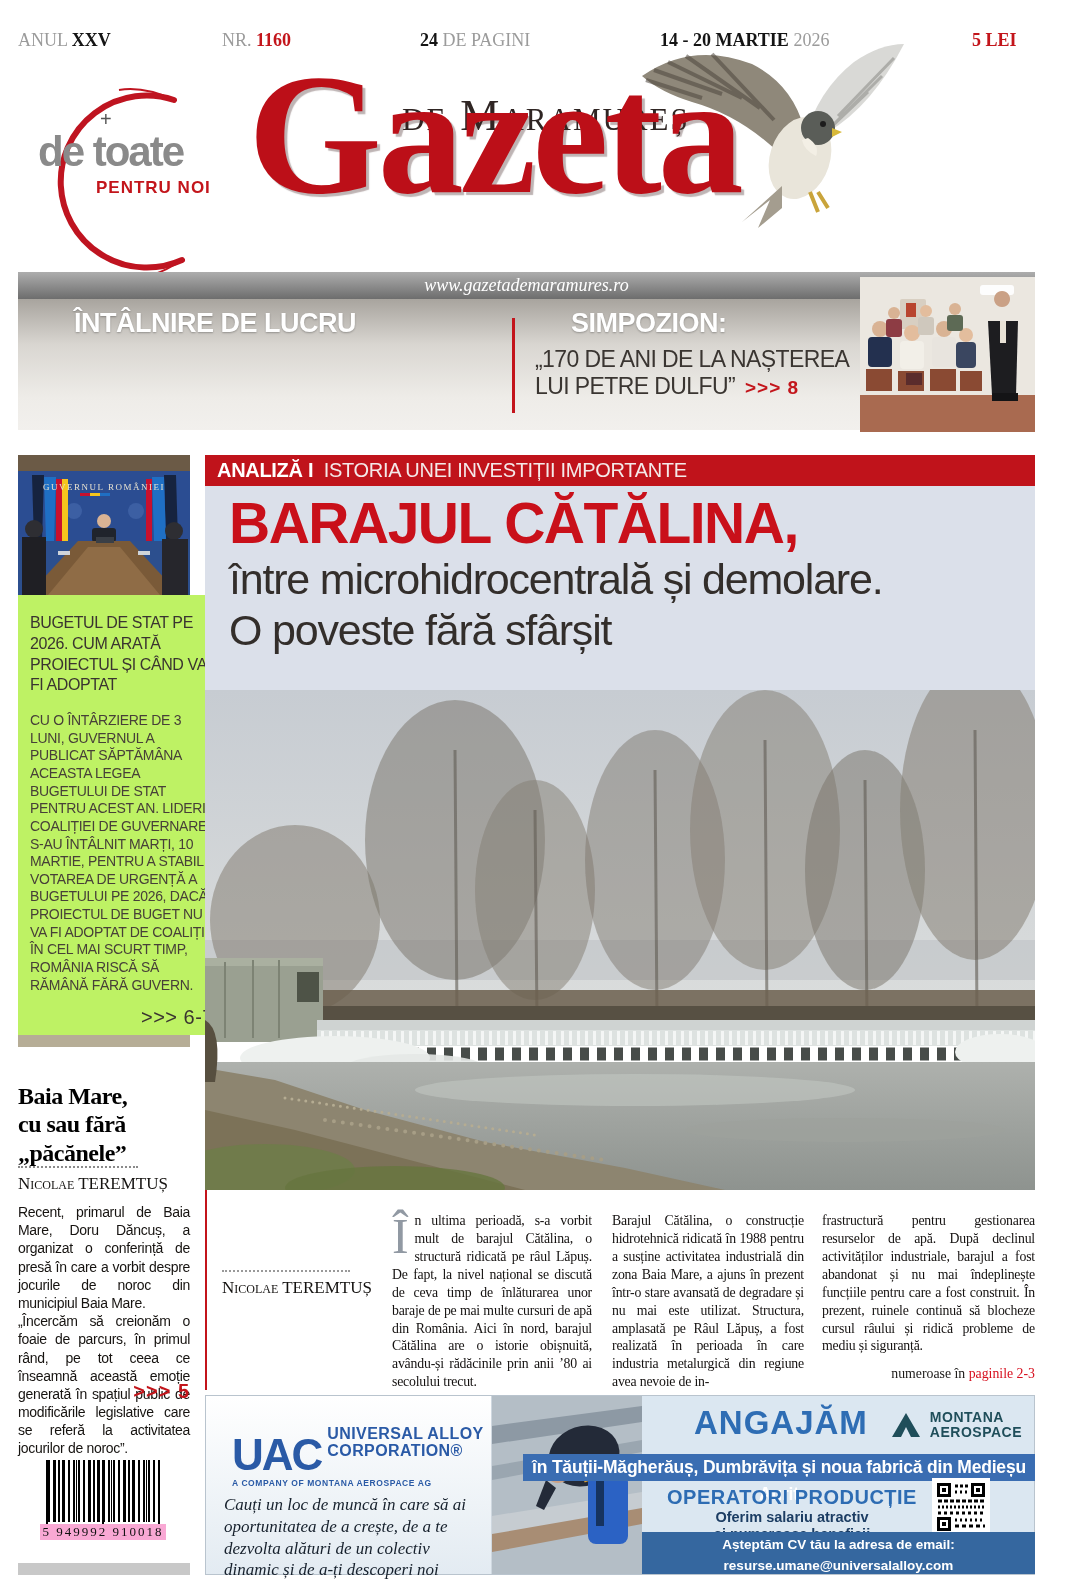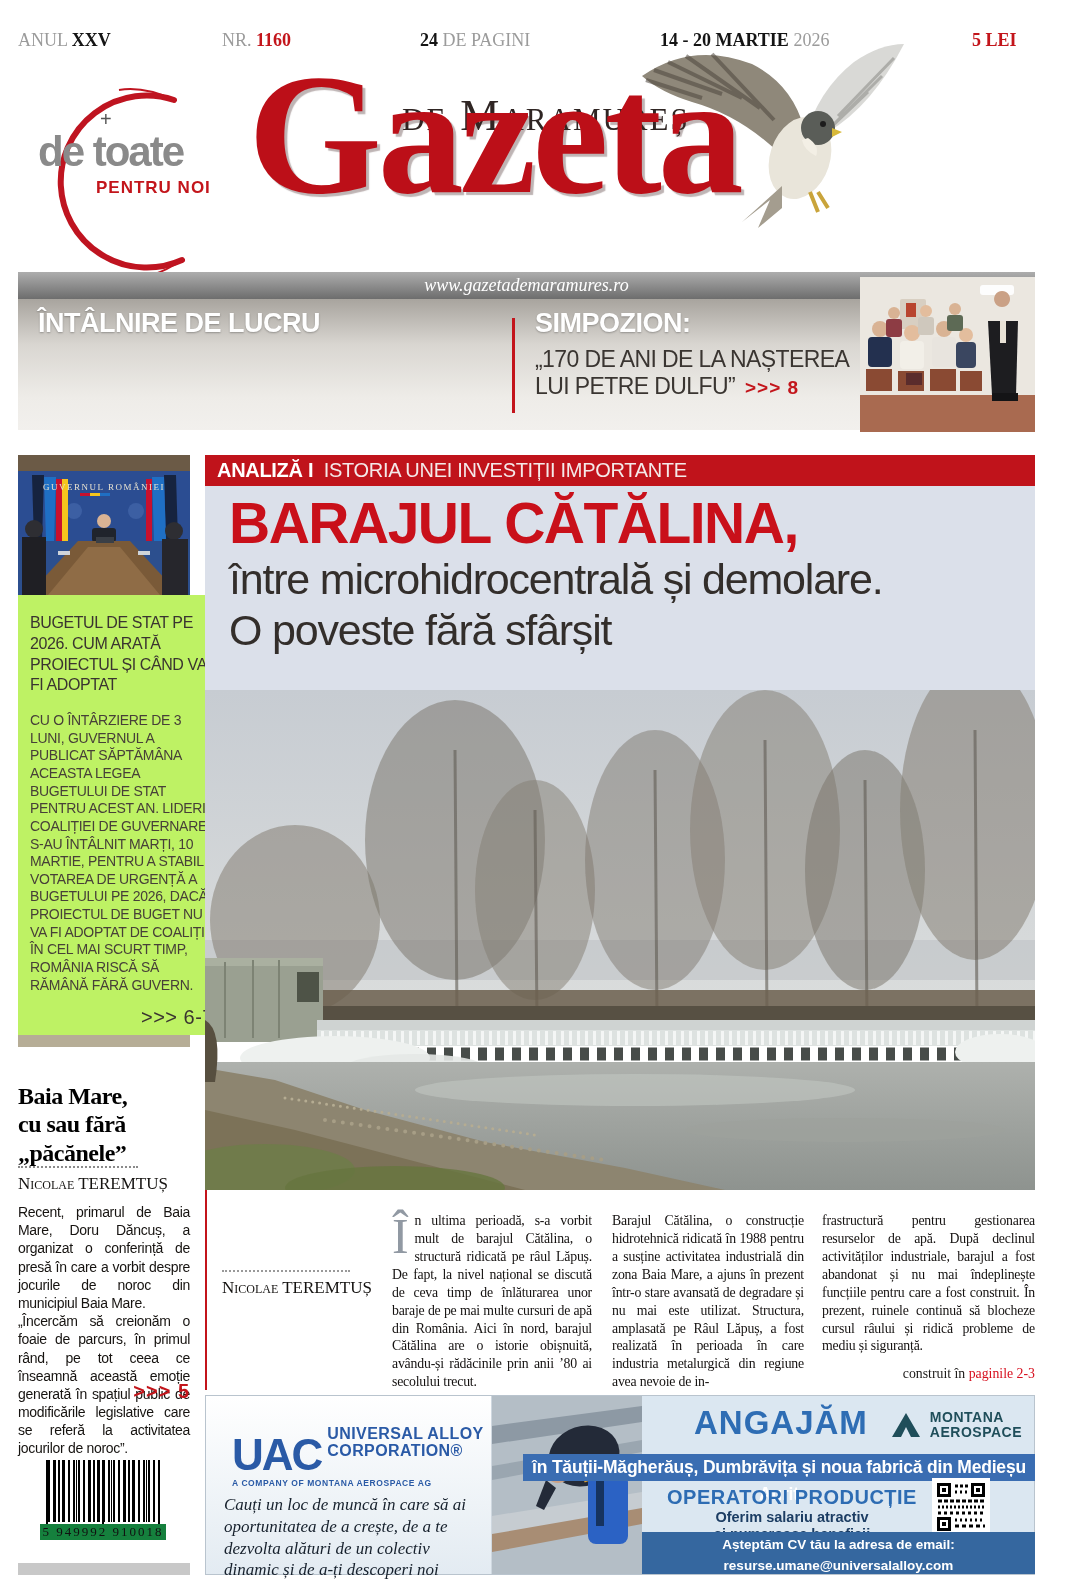--- a/index.html
+++ b/index.html
@@ -38,21 +38,21 @@
     left:18px; top:272px; width:1017px; height:27px;
     background:linear-gradient(180deg,#adadad 0%,#8a8a8a 55%,#6d6d6d 100%);
     text-align:center; line-height:26px;
     font-family:"Liberation Serif", serif; font-style:italic; font-size:18px; color:#ffffff;
   }
   .teaser-band {
     left:18px; top:299px; width:1017px; height:131px;
     background:linear-gradient(180deg,#a8a49e 0%,#d9d6d1 35%,#eeece8 75%,#f2f0ed 100%);
   }
   .teaser { top:308px; }
-  .teaser .kick { font-size:27px; font-weight:800; color:#ffffff; letter-spacing:-0.5px; text-shadow:0 1px 2px rgba(0,0,0,.28); }
+  .teaser .kick { font-size:27px; font-weight:800; color:#ffffff; letter-spacing:-0.5px; text-shadow:0 1px 2px rgba(0,0,0,.28);margin-left:36px; }
   .teaser .ttl { margin-top:7px; font-size:23px; color:#3a3531; line-height:1.17; letter-spacing:-0.6px; }
   .teaser .pg { color:#c3151b; font-weight:bold; font-size:19px; letter-spacing:1px; margin-left:10px; white-space:nowrap; }
   .teaser-div { left:512px; top:318px; width:3px; height:95px; background:#c3141b; }
   .conf-photo { left:860px; top:277px; width:175px; height:155px; }
 
   
   .gov-photo { left:18px; top:455px; width:172px; height:140px; }
   .gov-cap { left:18px; top:482px; width:172px; text-align:center; color:#e8e2d0;
              font-family:"Liberation Serif", serif; font-size:9px; letter-spacing:1.5px; }
   .budget-box { left:18px; top:595px; width:208px; height:440px; background:#bef264; padding:18px 12px 0 12px; }
@@ -71,21 +71,21 @@
   .opinion-page { left:18px; top:1380px; width:172px; text-align:right; color:#c3151b; font-size:20px; font-weight:bold; letter-spacing:1px; }
 
   .barcode { left:40px; top:1458px; width:126px; height:92px; background:#fff; }
   .barcode .bars { position:absolute; left:8px; top:2px; width:110px; height:62px;
     background:
       repeating-linear-gradient(90deg,#000 0 2px,rgba(0,0,0,0) 2px 5px),
       repeating-linear-gradient(90deg,#000 0 1px,rgba(0,0,0,0) 1px 7px);
   }
   .barcode .guard { position:absolute; top:2px; width:2px; height:70px; background:#000; }
   .barcode .digits { position:absolute; left:0; top:66px; width:126px; text-align:center;
-    font-family:"Liberation Serif", serif; font-size:13px; letter-spacing:2px; color:#111; background:#15803d; }
+    font-family:"Liberation Serif", serif; font-size:13px; letter-spacing:2px; color:#111; background:#f9a8d4; }
   .gray-bar { left:18px; top:1563px; width:172px; height:12px; background:#c8c8c8; }
   .red-rule { left:205px; top:1093px; width:2px; height:297px; background:#c3141b; }
 
   
   .kicker-bar { left:205px; top:455px; width:830px; height:31px; background:#c0131b; line-height:31px; padding-left:12px; }
   .kicker-bar .b { color:#fff; font-weight:800; font-size:20px; letter-spacing:-0.3px; }
   .kicker-bar .r { color:#f4e9e9; font-weight:400; font-size:20px; letter-spacing:-0.3px; margin-left:6px; }
   .headline-block { left:205px; top:486px; width:830px; height:204px; background:#dbe0ea; padding:8px 0 0 24px; }
   .hl-red { font-size:57px; font-weight:800; color:#c9101a; letter-spacing:-1.5px; line-height:1.05; }
   .hl-l2, .hl-l3 { font-size:43px; font-weight:400; color:#332e2b; letter-spacing:-1.2px; line-height:1.2; }
@@ -345,21 +345,21 @@
     <span class="fn">Nicolae</span>
     <span>TEREMTUȘ</span>
   </div>
   <div class="abs col col1">
     <span class="dropcap">Î</span><span>n ultima perioadă, s-a vorbit mult de barajul Cătălina, o structură ridicată pe râul Lăpuș. De fapt, la nivel național se discută de ceva timp de înlăturarea unor baraje de pe mai multe cursuri de apă din România. Aici în nord, barajul Cătălina are o istorie obișnuită, avându-și rădăcinile prin anii ’80 ai secolului trecut.</span>
   </div>
   <div class="abs col col2">Barajul Cătălina, o construcție hidrotehnică ridicată în 1988 pentru a susține activitatea industrială din zona Baia Mare, a ajuns în prezent într-o stare avansată de degradare și nu mai este utilizat. Structura, amplasată pe Râul Lăpuș, a fost realizată în perioada în care industria metalurgică din regiune avea nevoie de in-</div>
   <div class="abs col col3">
     <span>frastructură pentru gestionarea resurselor de apă. După declinul activităților industriale, barajul a fost abandonat și nu mai îndeplinește funcțiile pentru care a fost construit. În prezent, ruinele continuă să blocheze cursul râului și ridică probleme de mediu și siguranță.</span>
     <div class="continuation">
-      <span class="lbl">construit în</span>
+      <span class="lbl">numeroase în</span>
       <span class="pgs">paginile 2-3</span>
     </div>
   </div>
 
   <div class="abs ad">
     <div class="ad-left">
       <div class="uac-row">
         <span class="uac-acr">UAC</span><span class="uac-name"><span>UNIVERSAL ALLOY</span><br><span>CORPORATION®</span></span>
       </div>
       <div class="uac-sub">A COMPANY OF MONTANA AEROSPACE AG</div>

